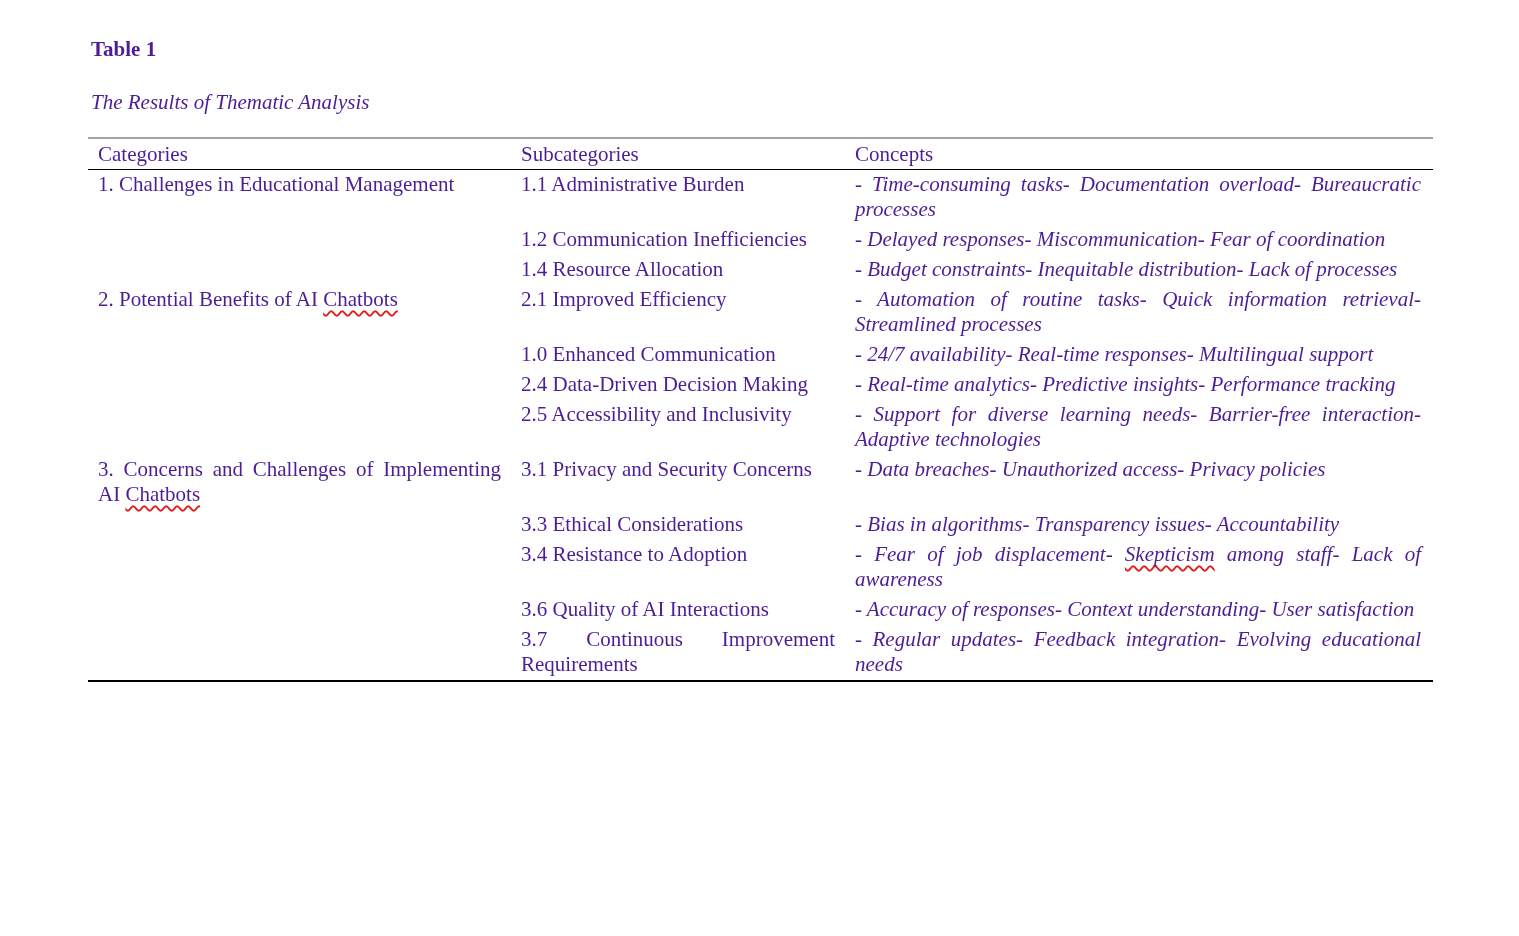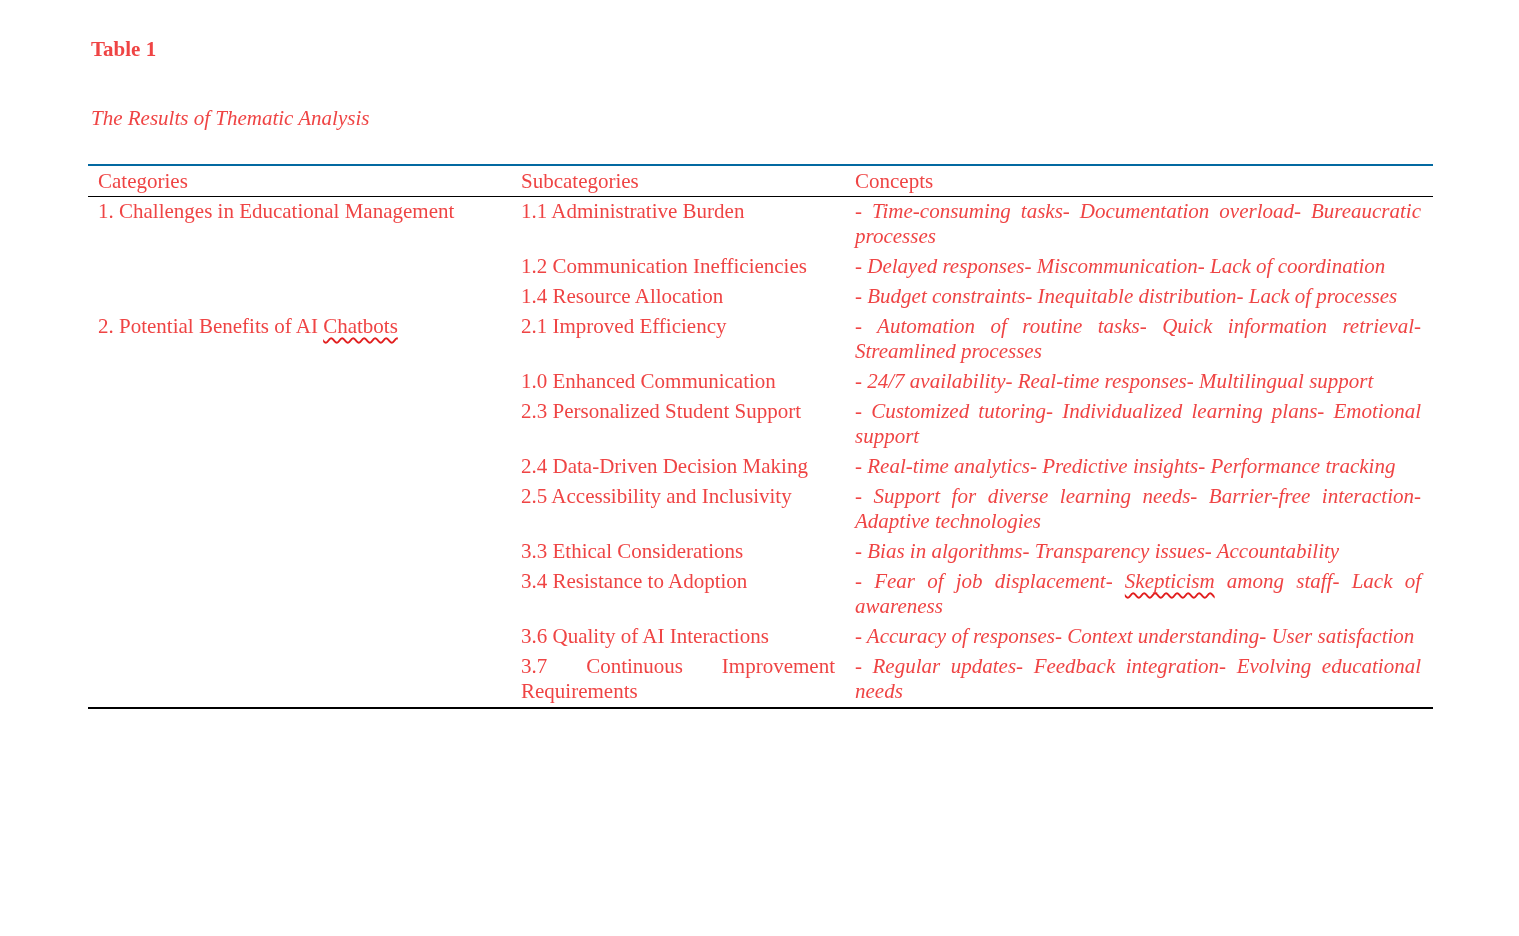--- a/index.html
+++ b/index.html
@@ -7,42 +7,42 @@
     padding: 0;
     background: #ffffff;
   }
   .page {
     position: relative;
     box-sizing: border-box;
     width: 1519px;
     height: 936px;
     padding: 36px 52px 0 88px;
     background: #ffffff;
-    color: #ef4444;
+    color: #4c1d95;
     font-family: "Liberation Serif", "DejaVu Serif", serif;
     overflow: hidden;
   }
   .doc-title {
     font-size: 21px;
     line-height: 27px;
     font-weight: bold;
     margin-left: 3px;
   }
   .doc-caption {
     font-size: 21px;
     line-height: 27px;
     font-style: italic;
-    margin: 42px 0 0 3px;
+    margin: 26px 0 0 3px;
   }
   table.apa {
     border-collapse: collapse;
     table-layout: fixed;
     width: 1345px;
-    margin-top: 32px;
-    border-top: 2px solid #0369a1;
+    margin-top: 21px;
+    border-top: 2px solid #a3a3a3;
     border-bottom: 2px solid #000;
     font-size: 21px;
   }
   table.apa col.c1 { width: 423px; }
   table.apa col.c2 { width: 334px; }
   table.apa col.c3 { width: 588px; }
   table.apa th {
     font-weight: normal;
     text-align: left;
     vertical-align: top;
@@ -92,51 +92,51 @@
     </thead>
     <tbody id="table-body">
         <tr>
           <td class="category-cell"><span>1. Challenges in Educational Management</span></td>
           <td class="subcategory-cell"><span>1.1 Administrative Burden</span></td>
           <td class="concepts-cell"><span>- Time-consuming tasks- Documentation overload- Bureaucratic processes</span></td>
         </tr>
         <tr>
           <td class="category-cell"></td>
           <td class="subcategory-cell"><span>1.2 Communication Inefficiencies</span></td>
-          <td class="concepts-cell"><span>- Delayed responses- Miscommunication- Lack of coordination</span></td>
+          <td class="concepts-cell"><span>- Delayed responses- Miscommunication- Fear of coordination</span></td>
         </tr>
         <tr>
           <td class="category-cell"></td>
           <td class="subcategory-cell"><span>1.4 Resource Allocation</span></td>
           <td class="concepts-cell"><span>- Budget constraints- Inequitable distribution- Lack of processes</span></td>
         </tr>
         <tr>
           <td class="category-cell"><span>2. Potential Benefits of AI </span><span class="misspelled">Chatbots</span></td>
           <td class="subcategory-cell"><span>2.1 Improved Efficiency</span></td>
           <td class="concepts-cell"><span>- Automation of routine tasks- Quick information retrieval- Streamlined processes</span></td>
         </tr>
         <tr>
           <td class="category-cell"></td>
           <td class="subcategory-cell"><span>1.0 Enhanced Communication</span></td>
           <td class="concepts-cell"><span>- 24/7 availability- Real-time responses- Multilingual support</span></td>
         </tr>
         <tr>
           <td class="category-cell"></td>
-          <td class="subcategory-cell"><span>2.3 Personalized Student Support</span></td>
-          <td class="concepts-cell"><span>- Customized tutoring- Individualized learning plans- Emotional support</span></td>
-        </tr>
-        <tr>
-          <td class="category-cell"></td>
           <td class="subcategory-cell"><span>2.4 Data-Driven Decision Making</span></td>
           <td class="concepts-cell"><span>- Real-time analytics- Predictive insights- Performance tracking</span></td>
         </tr>
         <tr>
           <td class="category-cell"></td>
           <td class="subcategory-cell"><span>2.5 Accessibility and Inclusivity</span></td>
           <td class="concepts-cell"><span>- Support for diverse learning needs- Barrier-free interaction- Adaptive technologies</span></td>
+        </tr>
+        <tr>
+          <td class="category-cell"><span>3. Concerns and Challenges of Implementing AI </span><span class="misspelled">Chatbots</span></td>
+          <td class="subcategory-cell"><span>3.1 Privacy and Security Concerns</span></td>
+          <td class="concepts-cell"><span>- Data breaches- Unauthorized access- Privacy policies</span></td>
         </tr>
         <tr>
           <td class="category-cell"></td>
           <td class="subcategory-cell"><span>3.3 Ethical Considerations</span></td>
           <td class="concepts-cell"><span>- Bias in algorithms- Transparency issues- Accountability</span></td>
         </tr>
         <tr>
           <td class="category-cell"></td>
           <td class="subcategory-cell"><span>3.4 Resistance to Adoption</span></td>
           <td class="concepts-cell"><span>- Fear of job displacement- </span><span class="misspelled">Skepticism</span><span> among staff- Lack of awareness</span></td>

